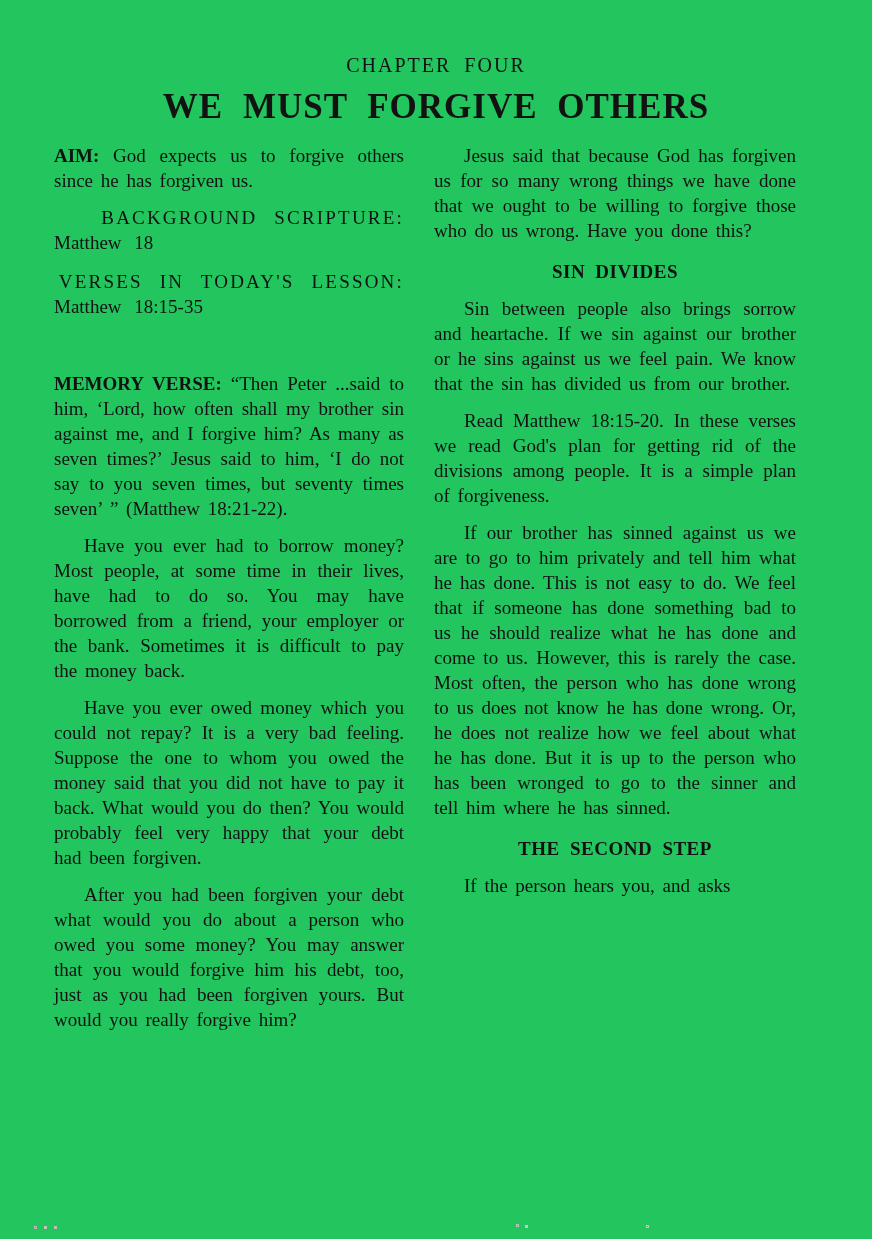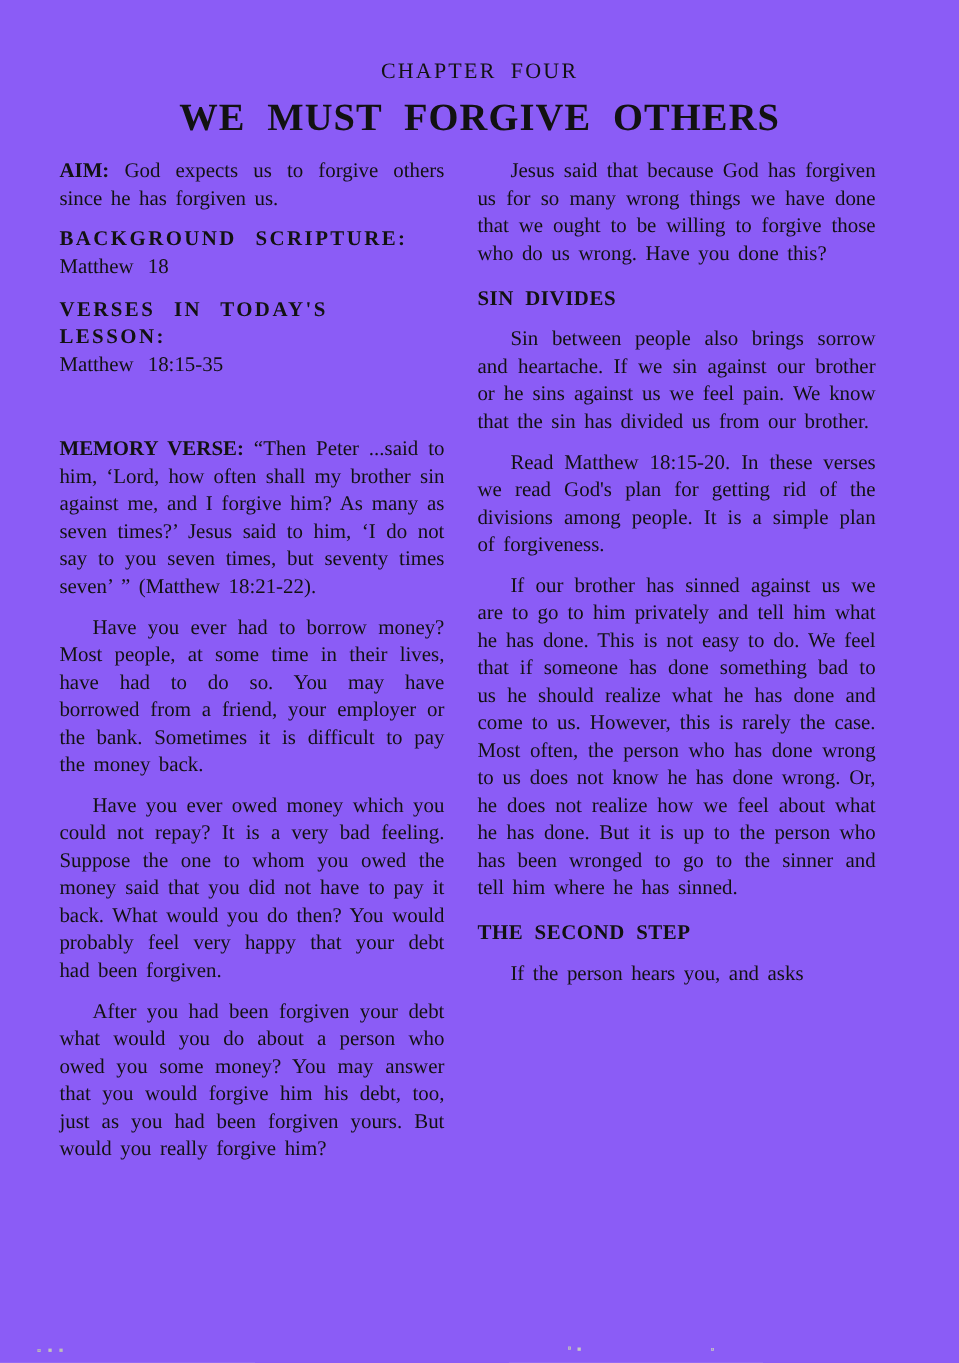--- a/index.html
+++ b/index.html
@@ -5,21 +5,21 @@
   html, body {
     margin: 0;
     padding: 0;
     background: #e8e8e6;
   }
   .page {
     position: relative;
     width: 872px;
     height: 1239px;
     margin: 0 auto;
-    background: #8b5cf6;
+    background: #22c55e;
     color: #121212;
     font-family: "Liberation Serif", serif;
     overflow: hidden;
     box-sizing: border-box;
   }
   .header {
     padding-top: 54px;
     text-align: center;
   }
   .chapter-label {
@@ -46,38 +46,38 @@
   p, h3 {
     margin: 0 0 12px 0;
     font-size: 19px;
     line-height: 25px;
     text-align: justify;
     word-spacing: 3px;
   }
   p.indent { text-indent: 30px; }
   .lead-label { font-weight: bold; }
   .spread-head {
-    font-weight: bold;
+    font-weight: normal;
     letter-spacing: 2.2px;
     word-spacing: 10px;
     margin-bottom: 0;
-    text-align: left;
+    text-align: right;
   }
   .head-value {
     margin-top: 0;
     margin-bottom: 14px;
     word-spacing: 8px;
     text-align: left;
   }
   .big-gap { margin-top: 52px; }
   h3.section-head {
     font-weight: bold;
     letter-spacing: 0.5px;
     word-spacing: 5px;
-    text-align: left;
+    text-align: center;
     margin-top: 16px;
   }
   .footer {
     position: absolute;
     left: 0;
     top: 1140px;
     width: 100%;
   }
   .page-number {
     margin-left: 393px;

